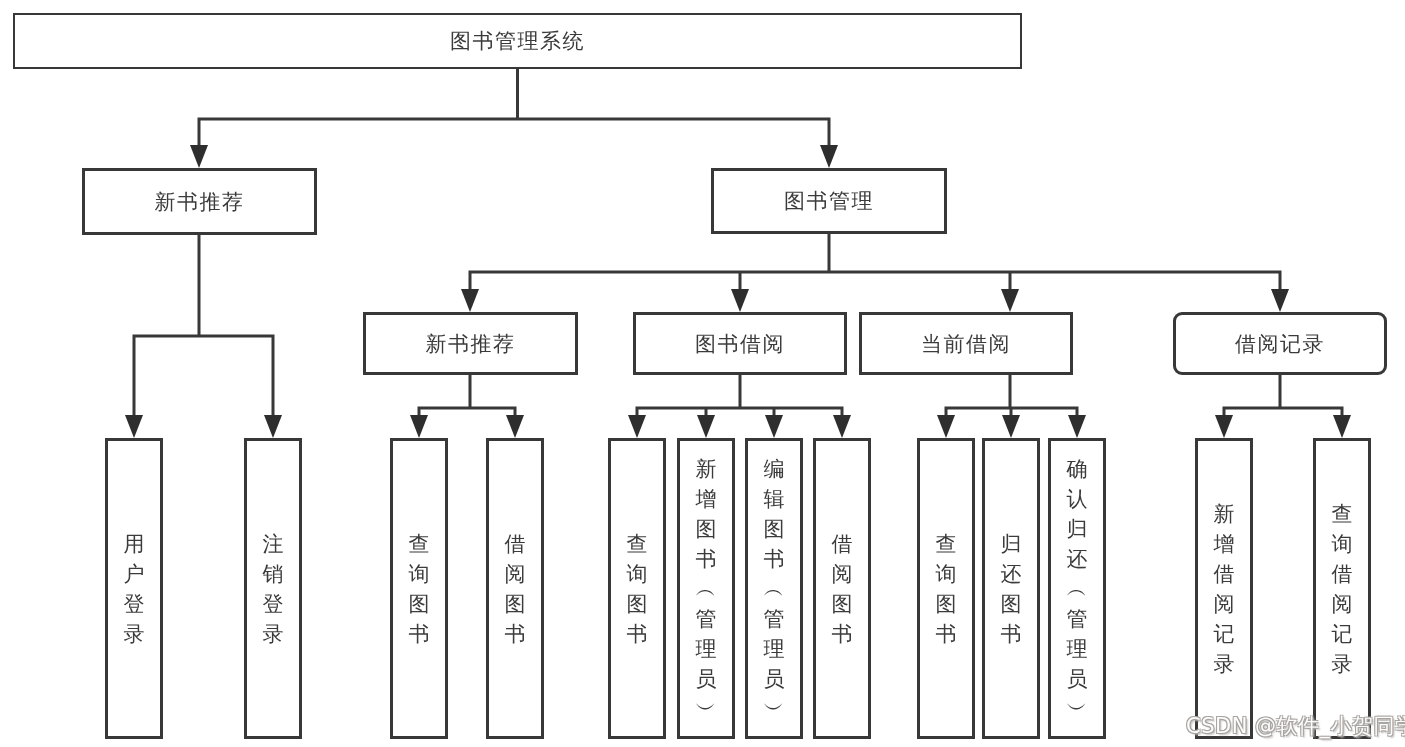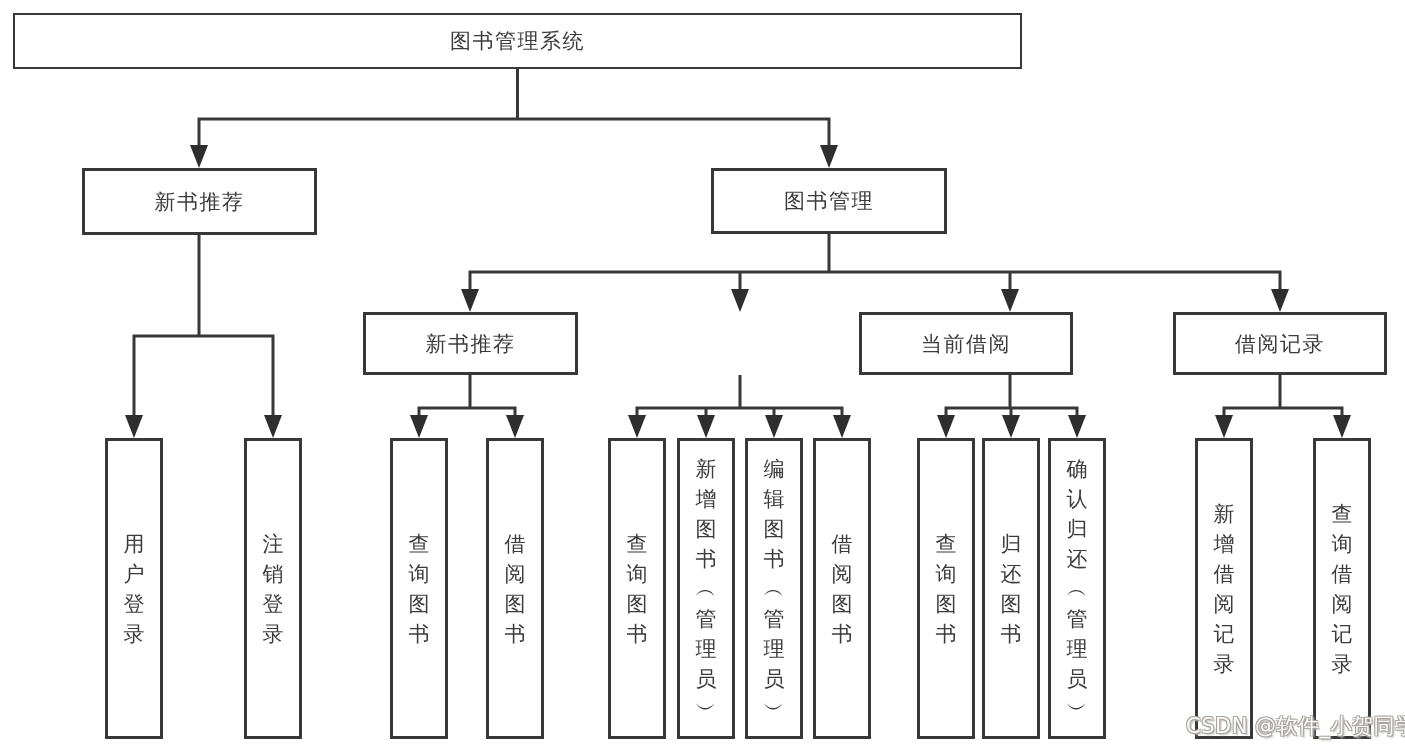--- a/index.html
+++ b/index.html
@@ -59,21 +59,21 @@
     text-align: center;
   }
   
   .n-user-login    { left: 82px;  top: 168px; width: 235px; height: 67px; }
   .n-book-mgmt     { left: 711px; top: 168px; width: 236px; height: 66px; }
   
   .l3 { top: 312px; height: 63px; }
   .n-recommend     { left: 363px;  width: 215px; }
   .n-borrow        { left: 633px;  width: 214px; }
   .n-current       { left: 859px;  width: 214px; }
-  .n-records       { left: 1173px; width: 214px; }
+  .n-records       { left: 1173px; width: 214px; border-radius: 9px; }
   
   .n-leaf-login    { left: 105px; }
   .n-leaf-logout   { left: 244px; }
   .n-rec-query     { left: 390px; }
   .n-rec-borrow    { left: 486px; }
   .n-bor-query     { left: 608px; }
   .n-bor-add       { left: 677px; }
   .n-bor-edit      { left: 745px; }
   .n-bor-borrow    { left: 813px; }
   .n-cur-query     { left: 917px; }
@@ -145,20 +145,21 @@
       <polygon points="1333,415 1351,415 1342,438"></polygon>
     </g>
   </svg>
 
   <div class="node h-node root-node">图书管理系统</div>
 
   <div class="node h-node n-user-login">新书推荐</div>
   <div class="node h-node l3 n-recommend">新书推荐</div>
 
   <div class="node h-node n-book-mgmt">图书管理</div>
+  <div class="node h-node l3 n-borrow">图书借阅</div>
   <div class="node h-node l3 n-current">当前借阅</div>
   <div class="node h-node l3 n-records">借阅记录</div>
 
   <div class="node v-node n-leaf-login">
       <div class="vchar">用</div>
       <div class="vchar">户</div>
       <div class="vchar">登</div>
       <div class="vchar">录</div>
     </div>
   <div class="node v-node n-leaf-logout">

